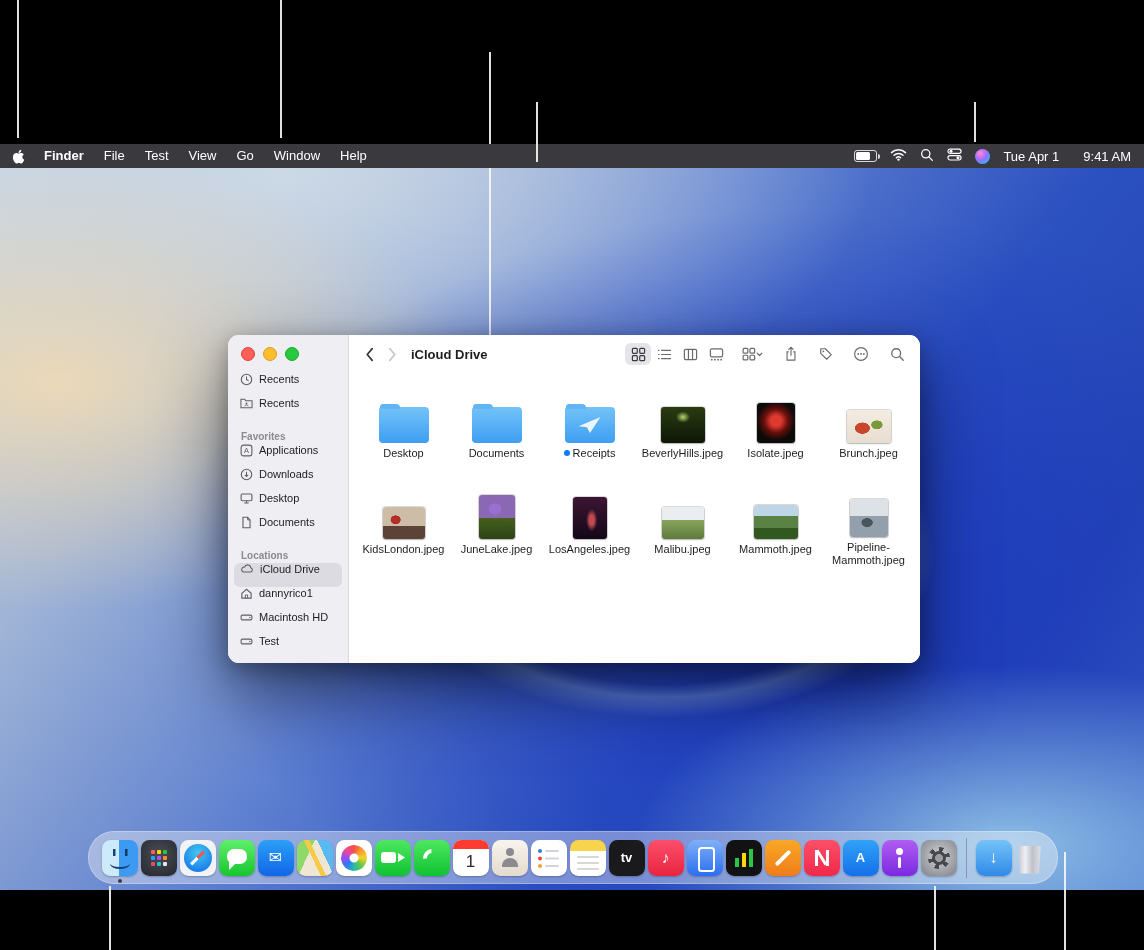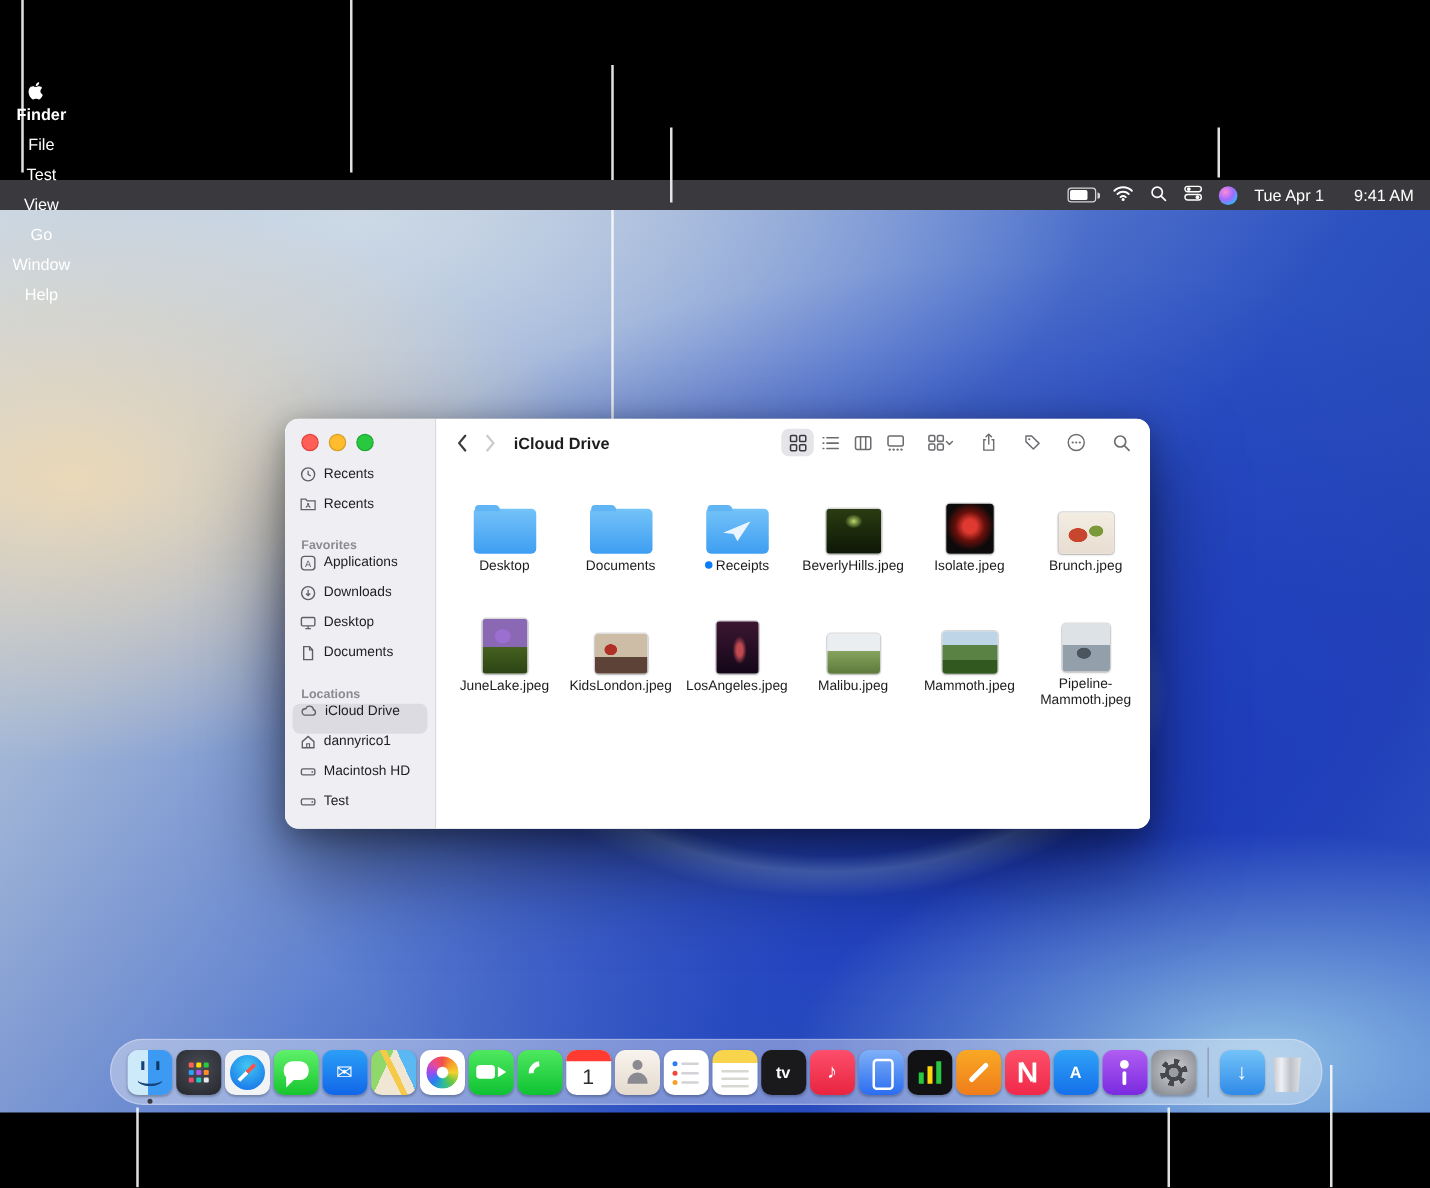--- a/index.html
+++ b/index.html
@@ -24,21 +24,21 @@
       radial-gradient(430px 260px at 58% 55%, rgba(0,0,0,0) 50%, rgba(135,172,238,.45) 55%, rgba(0,0,0,0) 63%),
       radial-gradient(900px 560px at 70% 60%, rgba(26,54,190,.88), rgba(26,54,190,0) 68%),
       radial-gradient(520px 300px at 46% 50%, rgba(16,36,148,.7), rgba(16,36,148,0) 65%),
       radial-gradient(680px 380px at 5% 32%, rgba(238,218,182,.95), rgba(238,218,182,0) 60%),
       radial-gradient(900px 420px at 25% 4%, rgba(206,218,230,.95), rgba(206,218,230,0) 65%),
       linear-gradient(128deg,#c6d5e4 0%,#9fb4d6 22%,#5d7fd0 45%,#2b50c0 65%,#2547b4 82%,#3c63c8 100%);}
 
   
   .menubar{position:absolute;left:0;top:144px;width:1144px;height:24px;z-index:5;
     background:#3a3a3e;display:flex;align-items:center;color:#fff;font-size:13px;}
-  .mb-left{display:flex;align-items:center;gap:0;flex-direction:column;}
+  .mb-left{display:flex;align-items:center;gap:0;padding-left:12px;}
   .apple{display:flex;align-items:center;padding:0 9px 0 0;}
   .menu-item{padding:0 10px;line-height:24px;cursor:default;}
   .menu-item.app{font-weight:700;}
   .mb-right{margin-left:auto;display:flex;align-items:center;gap:13px;padding-right:13px;}
   .battery{position:relative;width:21px;height:10px;border:1px solid rgba(255,255,255,.8);border-radius:3px;}
   .battery::before{content:"";position:absolute;left:1px;top:1px;bottom:1px;width:14px;background:#fff;border-radius:1.5px;}
   .battery::after{content:"";position:absolute;right:-4px;top:2.5px;width:2.5px;height:5px;background:rgba(255,255,255,.8);border-radius:0 2px 2px 0;}
   .siri{width:15px;height:15px;border-radius:50%;
     background:radial-gradient(circle at 35% 30%, #ff8ad8, #a06bff 45%, #3bb0ff 75%, #1f7ef0);}
   .clock{display:flex;gap:24px;}
@@ -515,29 +515,29 @@
           <div class="flabel">Isolate.jpeg</div>
         </div>
         <div class="tile">
           <div class="icon-zone">
               <div class="thumb t-brunch"></div>
             </div>
           <div class="flabel">Brunch.jpeg</div>
         </div>
         <div class="tile">
           <div class="icon-zone">
+              <div class="thumb t-kids"></div>
+            </div>
+          <div class="flabel">KidsLondon.jpeg</div>
+        </div>
+        <div class="tile">
+          <div class="icon-zone">
               <div class="thumb t-junelake"></div>
             </div>
           <div class="flabel">JuneLake.jpeg</div>
-        </div>
-        <div class="tile">
-          <div class="icon-zone">
-              <div class="thumb t-kids"></div>
-            </div>
-          <div class="flabel">KidsLondon.jpeg</div>
         </div>
         <div class="tile">
           <div class="icon-zone">
               <div class="thumb t-la"></div>
             </div>
           <div class="flabel">LosAngeles.jpeg</div>
         </div>
         <div class="tile">
           <div class="icon-zone">
               <div class="thumb t-malibu"></div>

